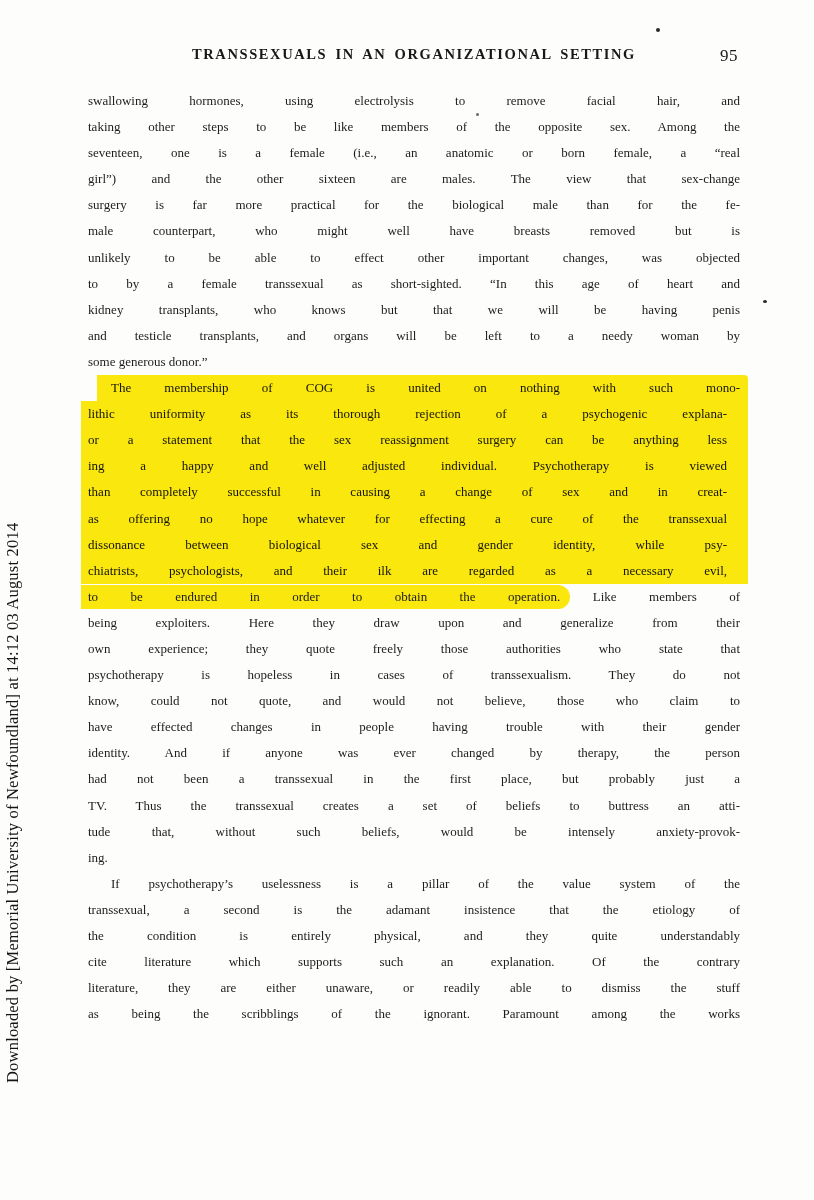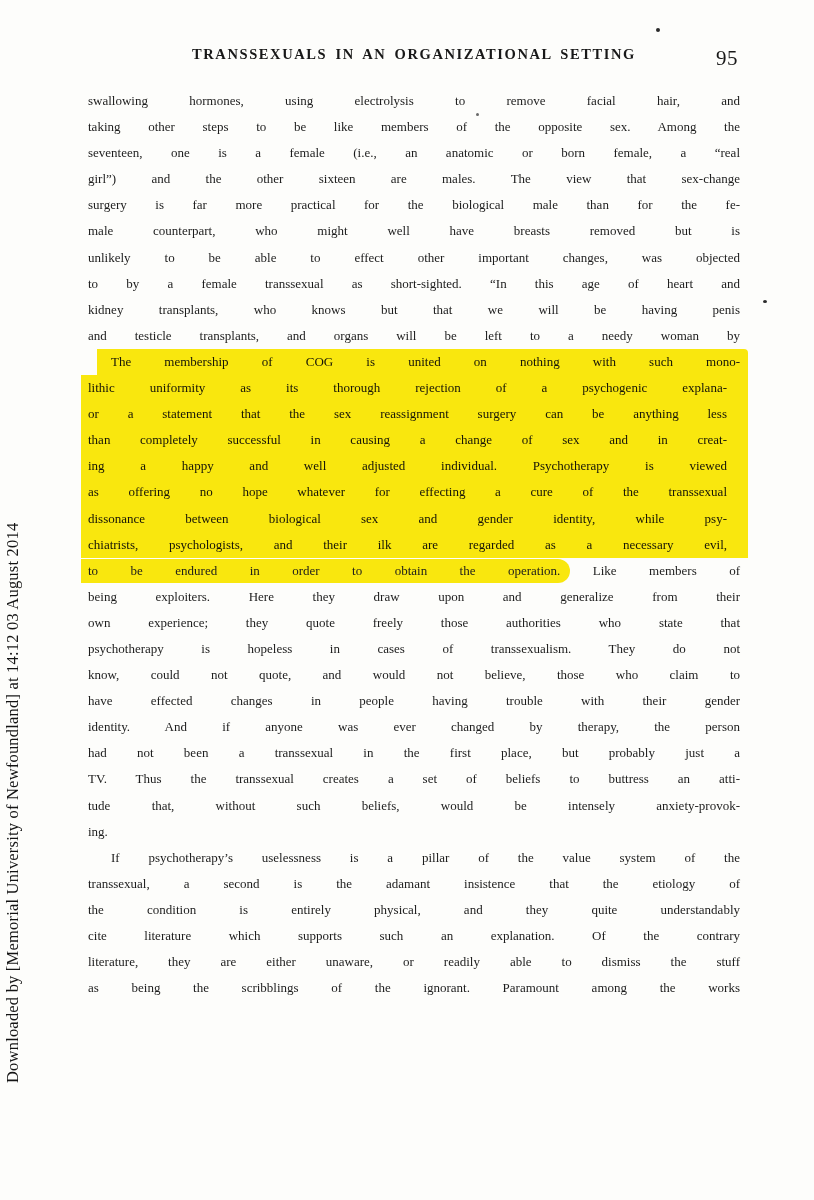--- a/index.html
+++ b/index.html
@@ -15,21 +15,21 @@
   .header-row{
     position:absolute;left:88px;top:46px;width:652px;height:22px;
     display:flex;align-items:flex-start;justify-content:center;
   }
   .header-title{
     font-size:14.5px;font-weight:700;letter-spacing:1.6px;
     word-spacing:3px;white-space:nowrap;color:#181818;
   }
   .page-number{
     position:absolute;right:2px;top:0;
-    font-size:21px;font-weight:400;letter-spacing:.5px;color:#181818;
+    font-size:17px;font-weight:400;letter-spacing:.5px;color:#181818;
   }
   
   .sidebar-note{
     position:absolute;left:3px;top:383px;height:700px;
     writing-mode:vertical-rl;transform:rotate(180deg);
     font-size:16.5px;color:#141414;white-space:nowrap;
     letter-spacing:.2px;
   }
   
   .body-text{
@@ -84,25 +84,26 @@
       <div class="line"><span class="txt">swallowing hormones, using electrolysis to remove facial hair, and</span></div>
       <div class="line"><span class="txt">taking other steps to be like members of the opposite sex. Among the</span></div>
       <div class="line"><span class="txt">seventeen, one is a female (i.e., an anatomic or born female, a “real</span></div>
       <div class="line"><span class="txt">girl”) and the other sixteen are males. The view that sex-change</span></div>
       <div class="line"><span class="txt">surgery is far more practical for the biological male than for the fe-</span></div>
       <div class="line"><span class="txt">male counterpart, who might well have breasts removed but is</span></div>
       <div class="line"><span class="txt">unlikely to be able to effect other important changes, was objected</span></div>
       <div class="line"><span class="txt">to by a female transsexual as short-sighted. “In this age of heart and</span></div>
       <div class="line"><span class="txt">kidney transplants, who knows but that we will be having penis</span></div>
       <div class="line"><span class="txt">and testicle transplants, and organs will be left to a needy woman by</span></div>
+      <div class="line para-end"><span class="txt">some generous donor.”</span></div>
       <div class="line indent hl-first"><span class="txt">The membership of COG is united on nothing with such mono-</span></div>
       <div class="line hl-full"><span class="txt">lithic uniformity as its thorough rejection of a psychogenic explana-</span></div>
       <div class="line hl-full"><span class="txt">or a statement that the sex reassignment surgery can be anything less</span></div>
+      <div class="line hl-full"><span class="txt">ing a happy and well adjusted individual. Psychotherapy is viewed</span></div>
       <div class="line hl-full"><span class="txt">than completely successful in causing a change of sex and in creat-</span></div>
-      <div class="line hl-full"><span class="txt">ing a happy and well adjusted individual. Psychotherapy is viewed</span></div>
       <div class="line hl-full"><span class="txt">as offering no hope whatever for effecting a cure of the transsexual</span></div>
       <div class="line hl-full"><span class="txt">dissonance between biological sex and gender identity, while psy-</span></div>
       <div class="line hl-full"><span class="txt">chiatrists, psychologists, and their ilk are regarded as a necessary evil,</span></div>
       <div class="line"><span class="txt part-hl">to be endured in order to obtain the operation.</span><span class="txt"> Like members of</span></div>
       <div class="line"><span class="txt">being exploiters. Here they draw upon and generalize from their</span></div>
       <div class="line"><span class="txt">own experience; they quote freely those authorities who state that</span></div>
       <div class="line"><span class="txt">psychotherapy is hopeless in cases of transsexualism. They do not</span></div>
       <div class="line"><span class="txt">know, could not quote, and would not believe, those who claim to</span></div>
       <div class="line"><span class="txt">have effected changes in people having trouble with their gender</span></div>
       <div class="line"><span class="txt">identity. And if anyone was ever changed by therapy, the person</span></div>

